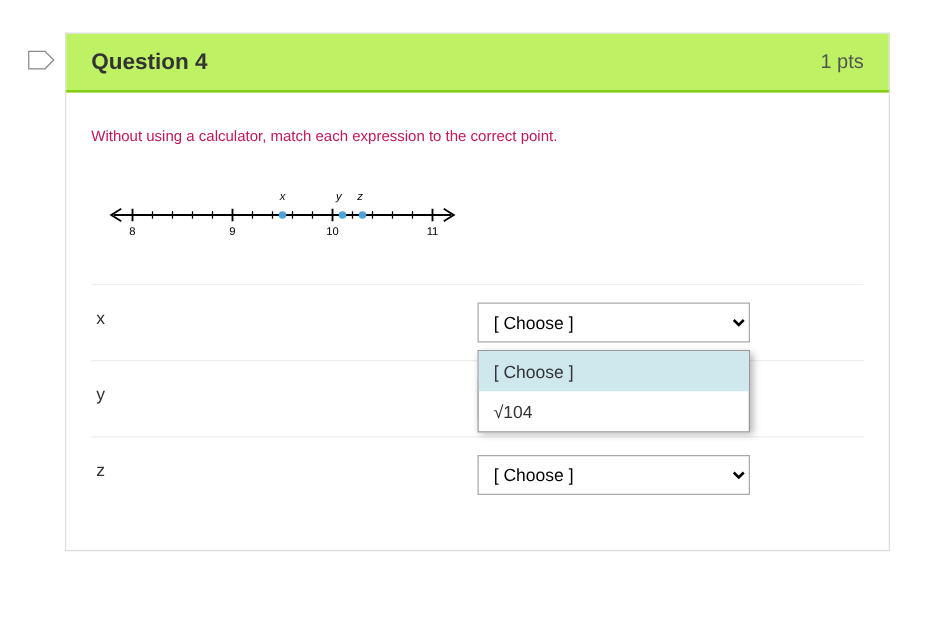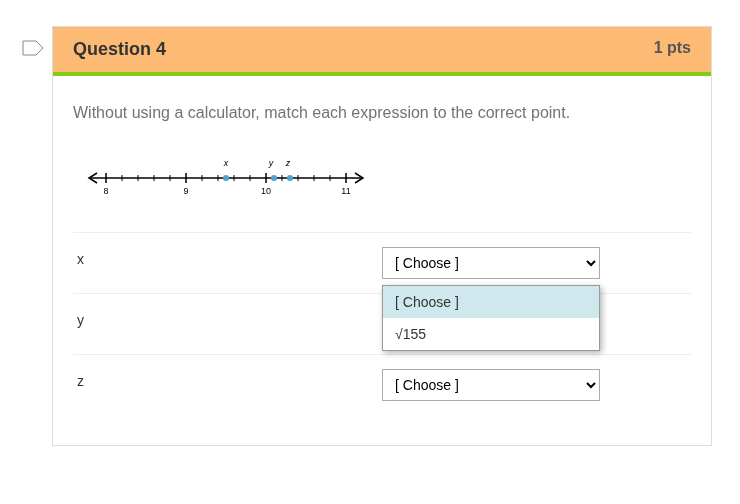--- a/index.html
+++ b/index.html
@@ -23,43 +23,43 @@
     }
     .question-card {
       position: absolute;
       left: 52px;
       top: 26px;
       width: 660px;
       border: 1px solid #ddd;
       background: #fff;
     }
     .question-header {
-      background: #fdba74;
+      background: #bef264;
       padding: 12px 20px;
       display: flex;
       justify-content: space-between;
-      align-items: flex-start;
-      border-bottom: 4px solid #84cc16;
+      align-items: center;
+      border-bottom: 2px solid #84cc16;
     }
     .question-title {
       font-size: 18px;
       font-weight: bold;
       color: #333;
     }
     .question-points {
       font-size: 16px;
-      font-weight: bold;
+      font-weight: normal;
       color: #555;
     }
     .question-body {
       padding: 28px 20px 30px 20px;
     }
     .prompt-text {
-      font-size: 16px;
-      color: #737373;
+      font-size: 12px;
+      color: #be185d;
       margin-bottom: 18px;
     }
     .number-line {
       margin: 10px 0 30px 8px;
       width: 290px;
       height: 48px;
     }
     .match-table {
       width: 100%;
     }
@@ -167,21 +167,21 @@
     <div class="match-table">
 
       <div class="match-row">
         <div class="match-label">x</div>
         <div class="match-select-container">
           <select class="choose-select">
             <option>[ Choose ]</option>
           </select>
           <div class="dropdown-panel">
             <div class="dropdown-option selected">[ Choose ]</div>
-            <div class="dropdown-option">√155</div>
+            <div class="dropdown-option">√104</div>
           </div>
         </div>
       </div>
 
       <div class="match-row">
         <div class="match-label">y</div>
         <div class="match-select-container">
           <select class="choose-select">
             <option>[ Choose ]</option>
           </select>

